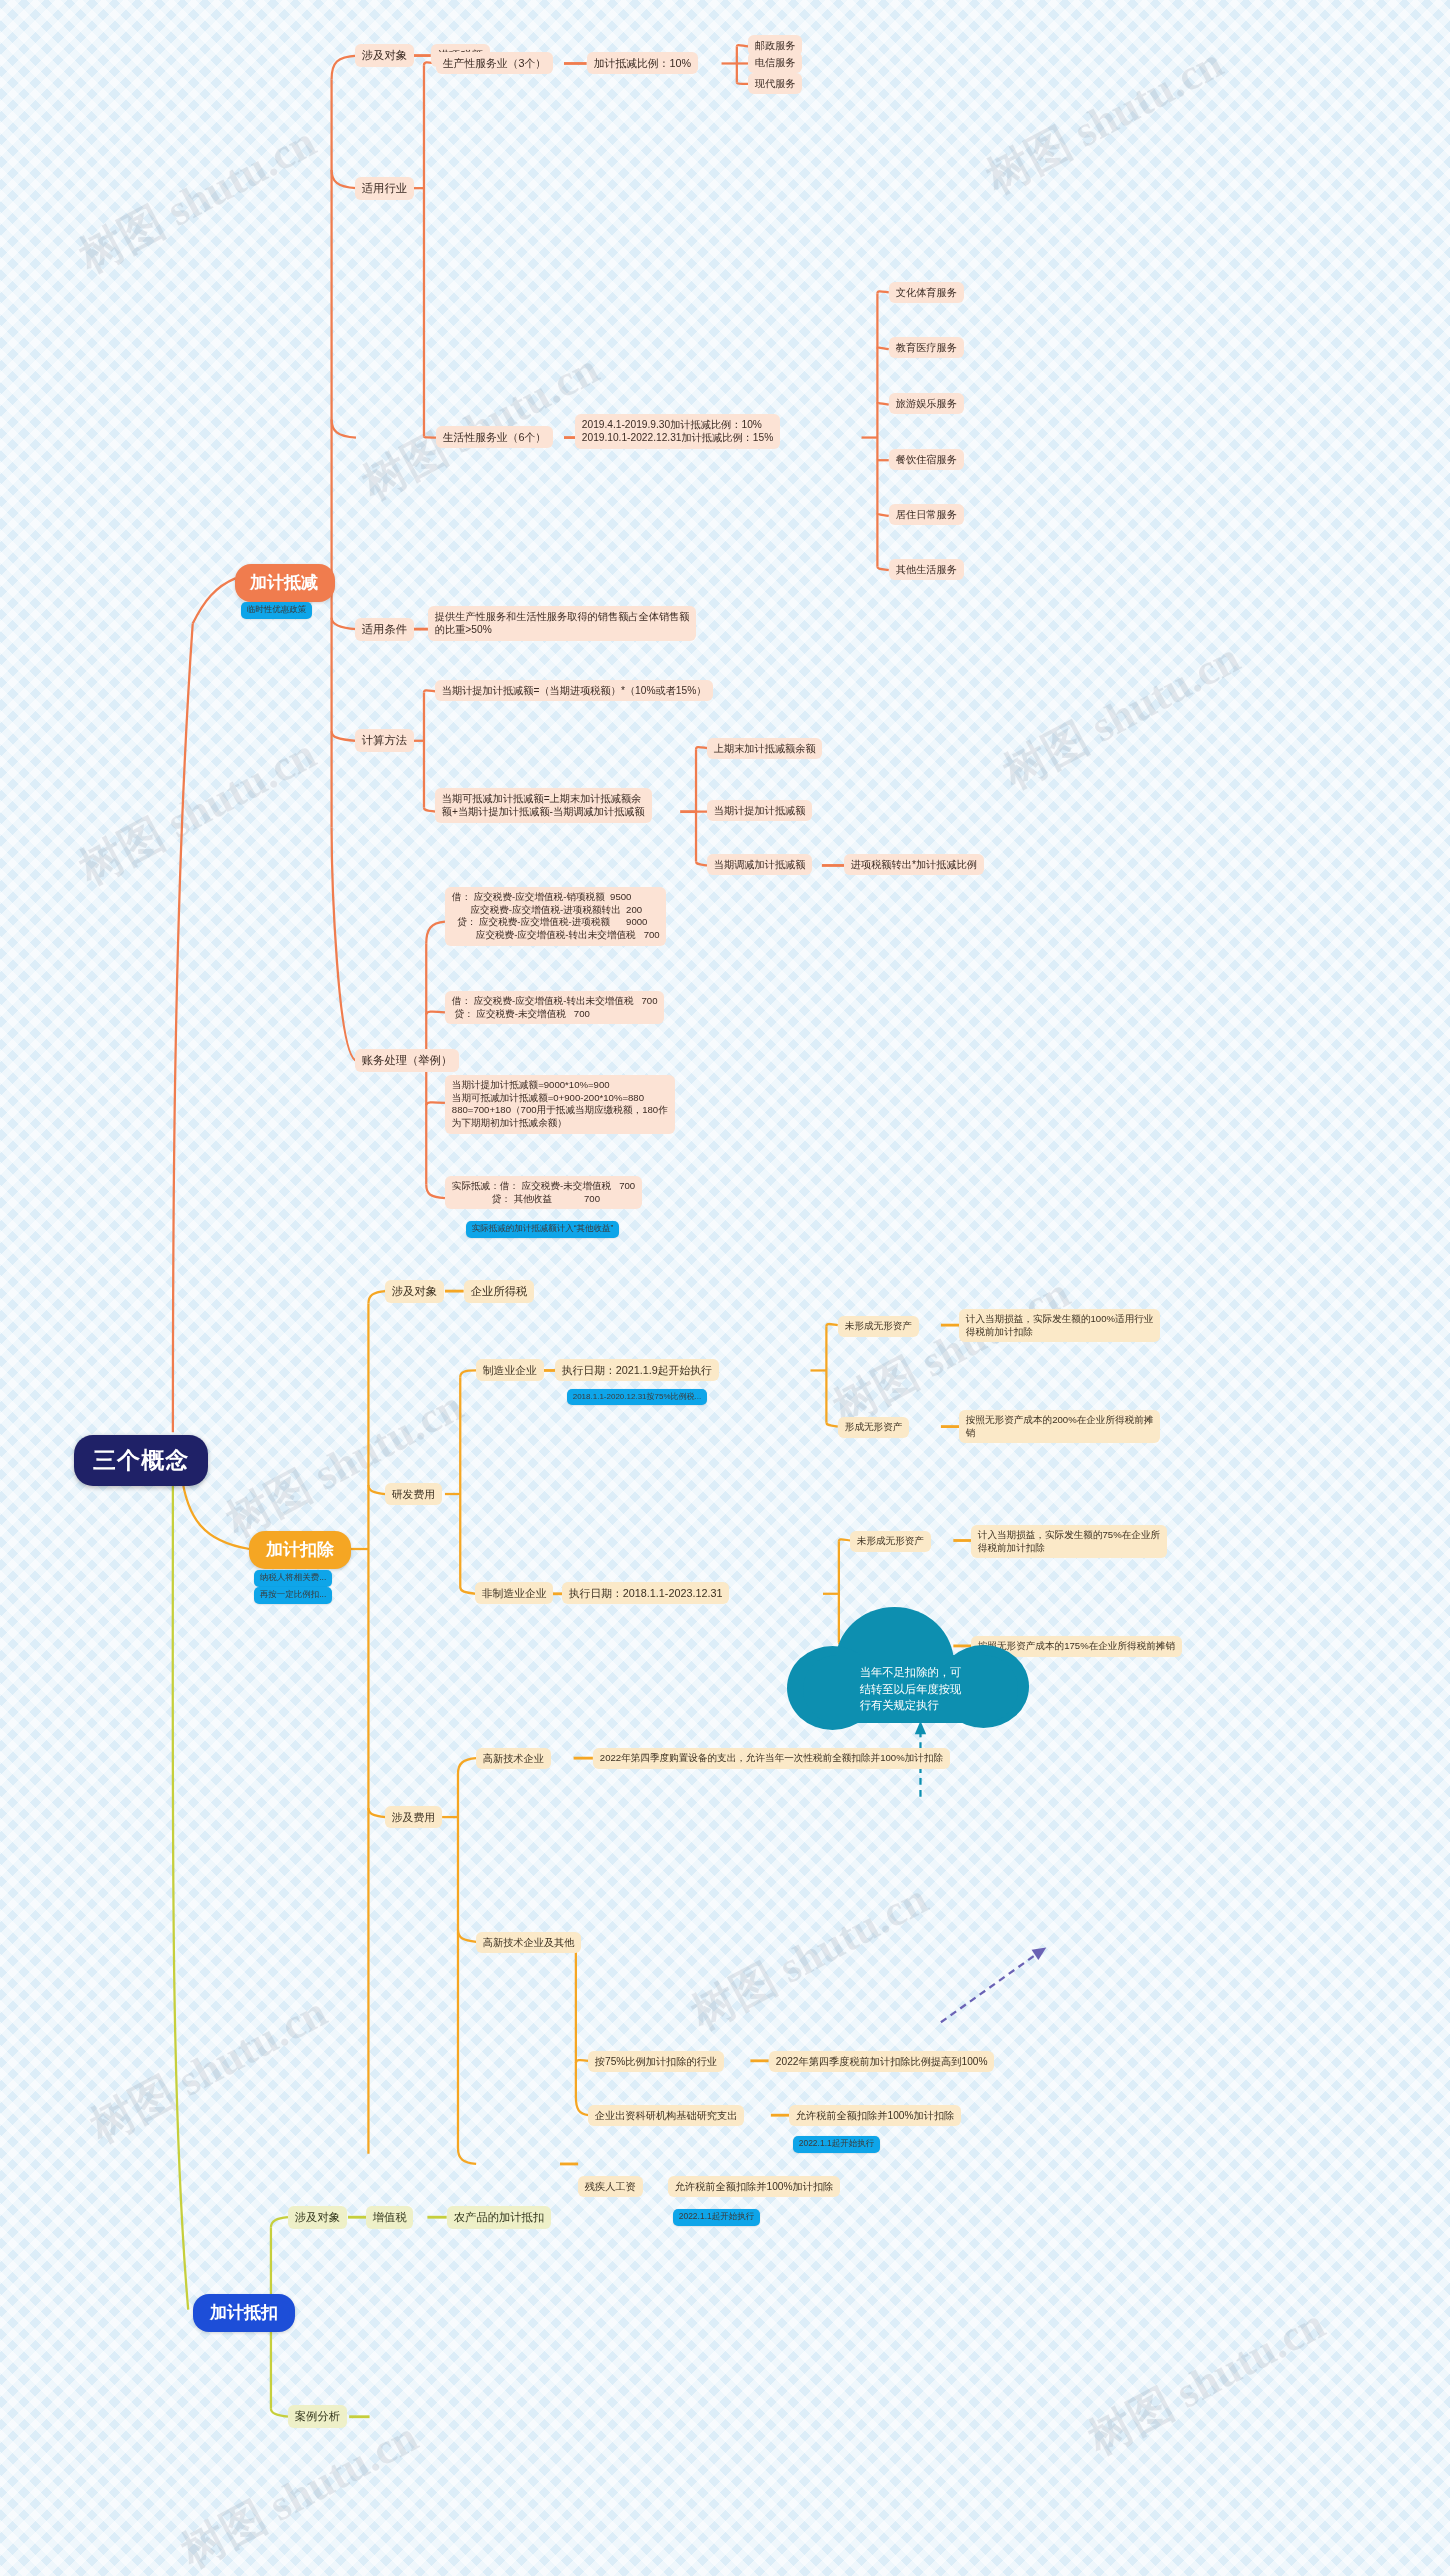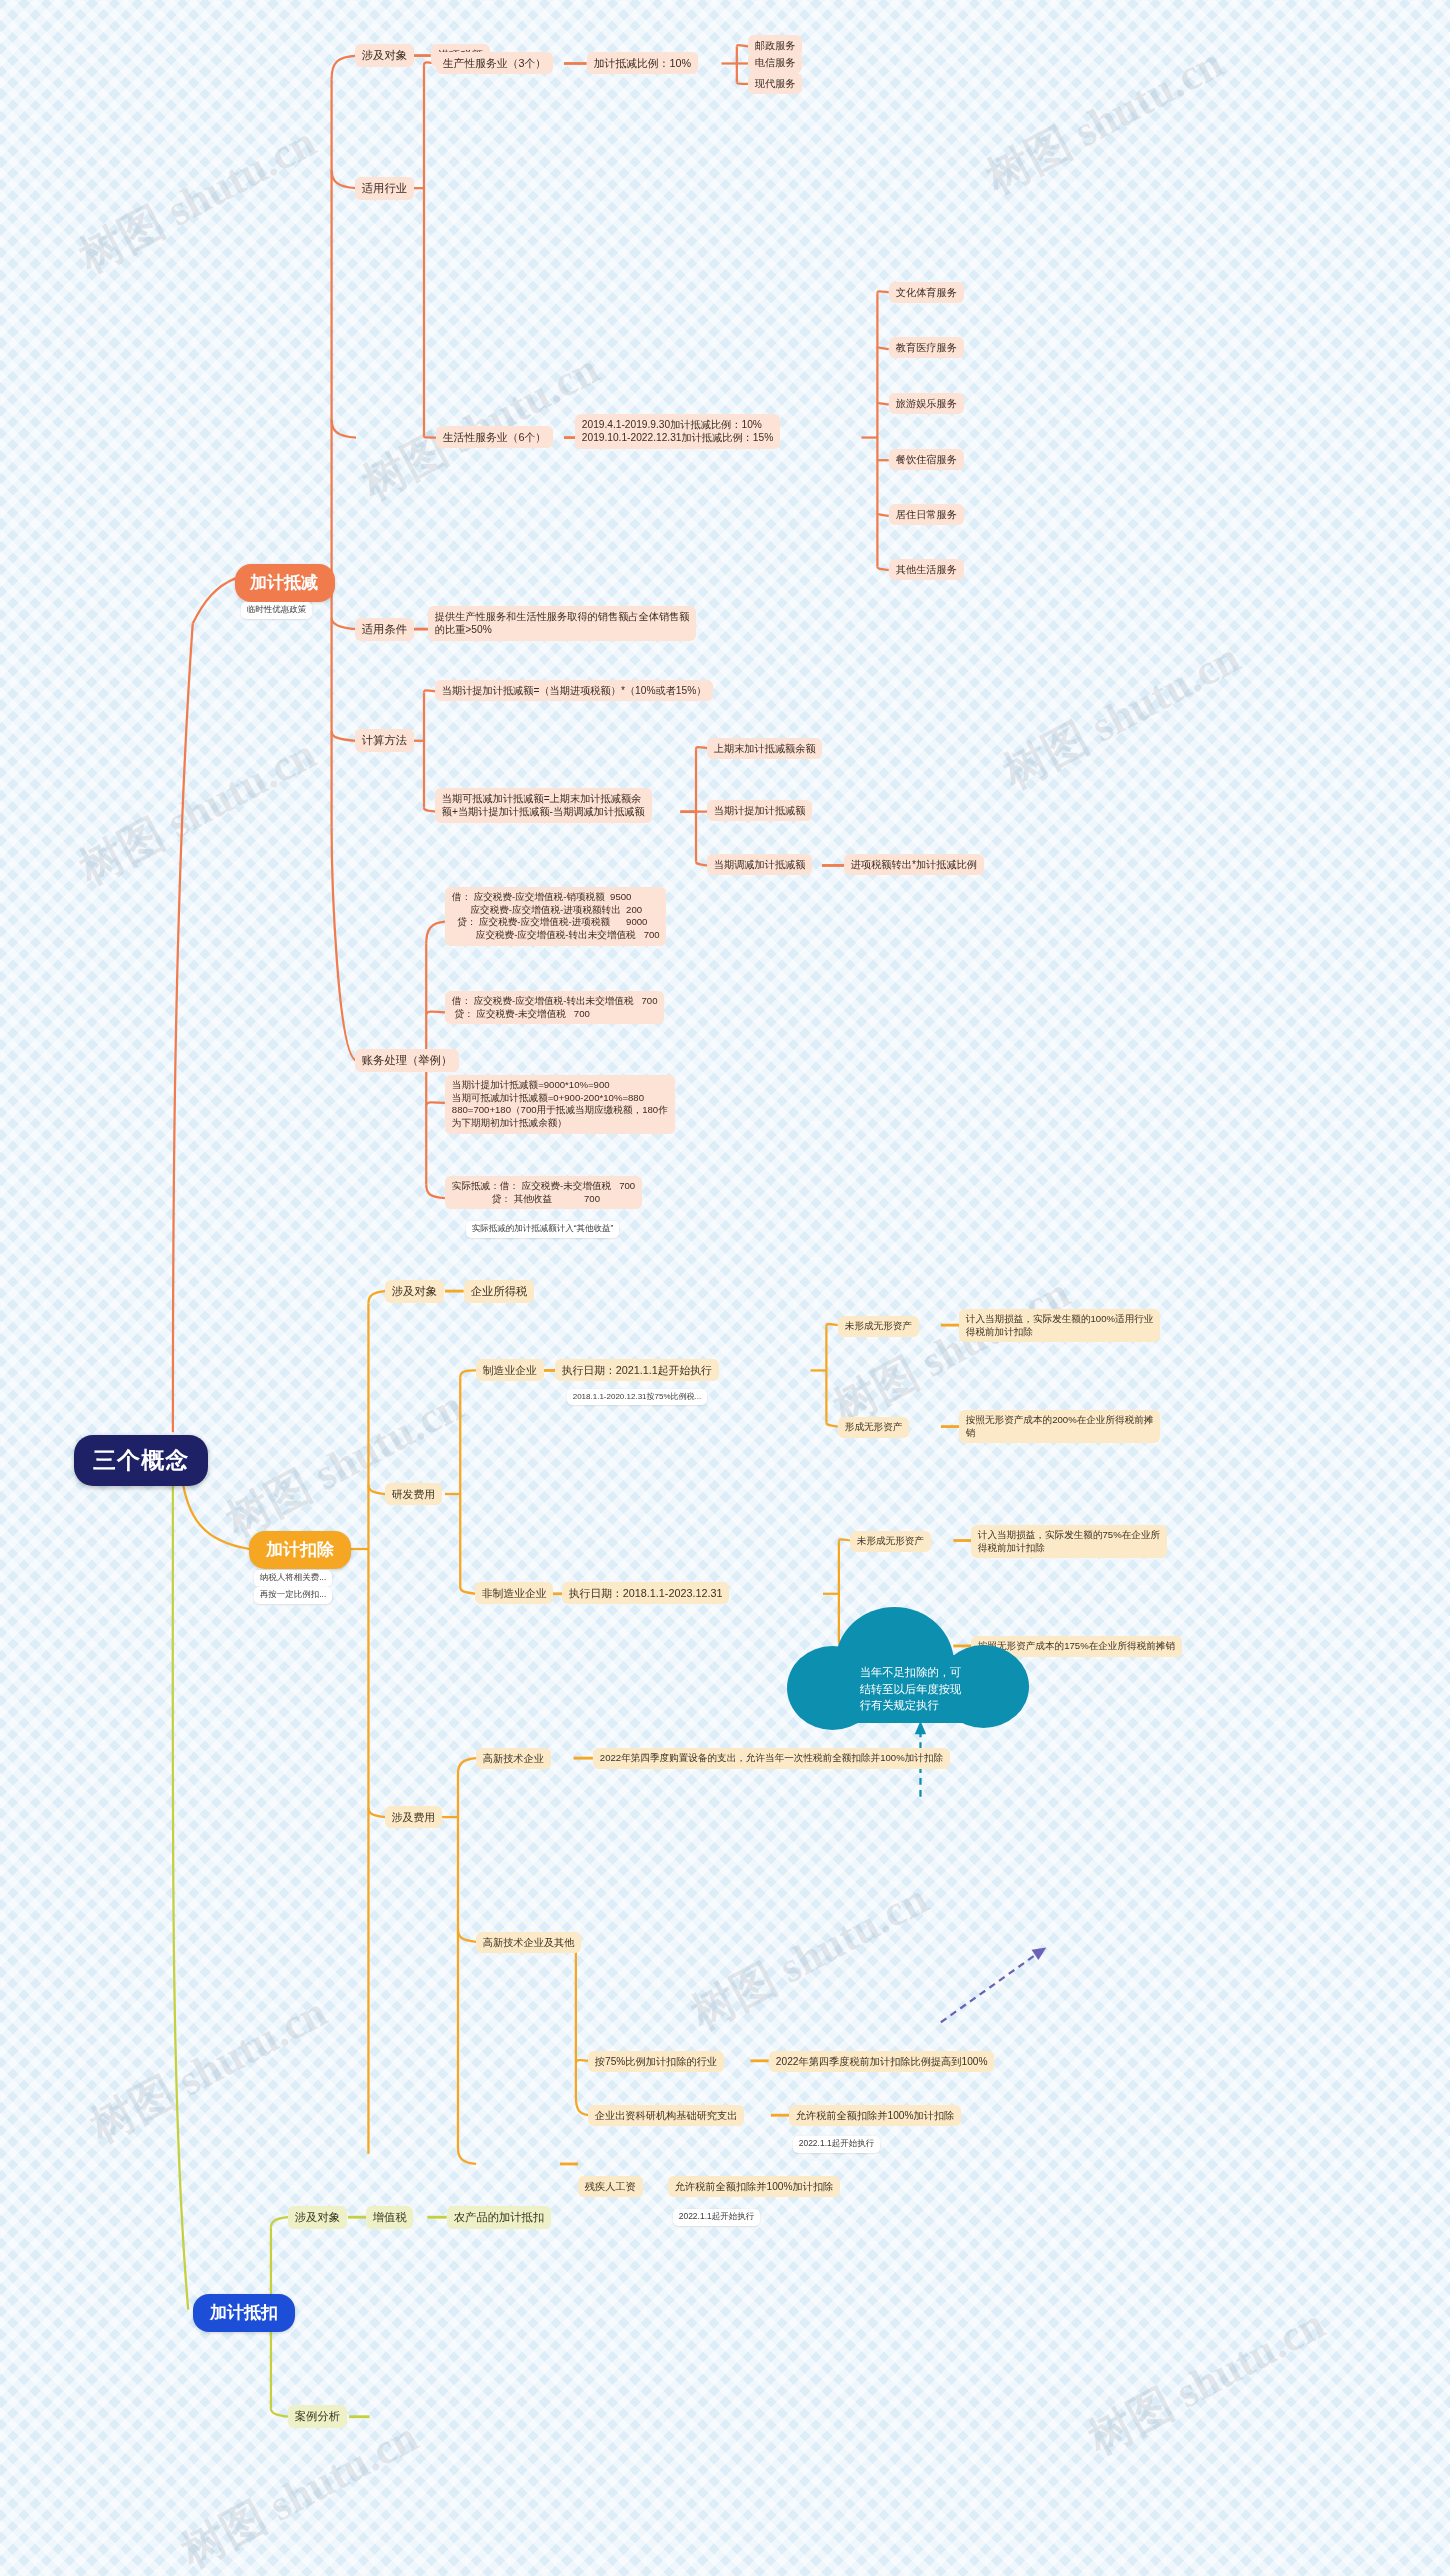--- a/index.html
+++ b/index.html
@@ -21,21 +21,21 @@
     background:#1f2167; color:#fff; font-size:23px; font-weight:bold;
     border-radius:19px; padding:10.2px 19px; letter-spacing:1.1px;
     box-shadow:0 1.7px 4.5px rgba(0,0,0,.25);
   }
   .l1{ border-radius:16px; font-size:17px; font-weight:bold; padding:8px 17px;
        color:#fff; box-shadow:0 1.1px 3.4px rgba(0,0,0,.16); }
   .l1.orange{ background:#f07c4e;padding-left:15px; }
   .l1.amber { background:#f5a623; }
   .l1.olive { background:#1d4ed8; }
 
-  .sub{ background:#ffffff; border-radius:5.1px; font-size:8.5px; color:#3a3a3a;
+  .sub{ background:#0ea5e9; border-radius:5.1px; font-size:8.5px; color:#3a3a3a;
         padding:2.3px 5.7px; box-shadow:0 0.6px 1.7px rgba(0,0,0,.14); white-space:pre; }
 
   .n-orange { background:#fce3d5; color:#3a2a22; }
   .n-amber  { background:#fbe9c8; color:#3c3020; }
   .n-olive  { background:#eef0c8; color:#33361c; }.fs14{font-size:8px}.fs15{font-size:8.5px}.fs17{font-size:9.6px}.fs18{font-size:10.2px}
   .fs19{font-size:10.8px}.fs20{font-size:11.3px}
 
   .cloud{ position:absolute; color:#fff; text-align:left; }
   .cloud .body{ position:relative; border-radius:50% / 42%; }
   .cloud .txt{ position:relative; z-index:5; padding:0 10.2px; line-height:1.45; }
@@ -256,21 +256,21 @@
   <div class="node l1 amber" style="left:249px;top:1531px;">加计扣除</div>
   <div class="sub" style="position:absolute;left:254px;top:1570px;">纳税人将相关费...</div>
   <div class="sub" style="position:absolute;left:254px;top:1587px;">再按一定比例扣...</div>
 
   <div class="node n-amber fs20" style="left:385px;top:1280px;">涉及对象</div>
   <div class="node n-amber fs20" style="left:464px;top:1280px;">企业所得税</div>
 
   <div class="node n-amber fs19" style="left:385px;top:1483px;">研发费用</div>
 
   <div class="node n-amber fs19" style="left:476px;top:1359px;">制造业企业</div>
-  <div class="node n-amber fs19" style="left:555px;top:1359px;">执行日期：2021.1.1起开始执行</div>
+  <div class="node n-amber fs19" style="left:555px;top:1359px;">执行日期：2021.1.9起开始执行</div>
   <div class="sub fs14" style="position:absolute;left:567px;top:1389px;">2018.1.1-2020.12.31按75%比例税...</div>
 
   <div class="node n-amber fs17" style="left:838px;top:1316px;">未形成无形资产</div>
   <div class="node n-amber fs17" style="left:959px;top:1309px;">计入当期损益，实际发生额的100%适用行业
 得税前加计扣除</div>
   <div class="node n-amber fs17" style="left:838px;top:1417px;">形成无形资产</div>
   <div class="node n-amber fs17" style="left:959px;top:1410px;">按照无形资产成本的200%在企业所得税前摊
 销</div>
 
   <div class="node n-amber fs19" style="left:475px;top:1582px;">非制造业企业</div>

